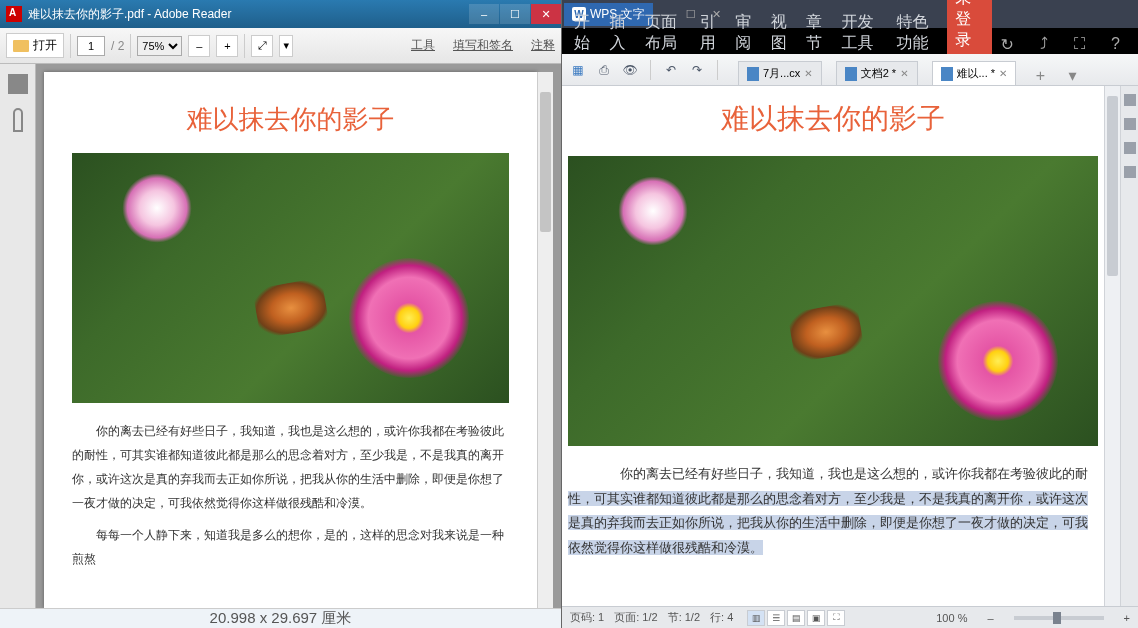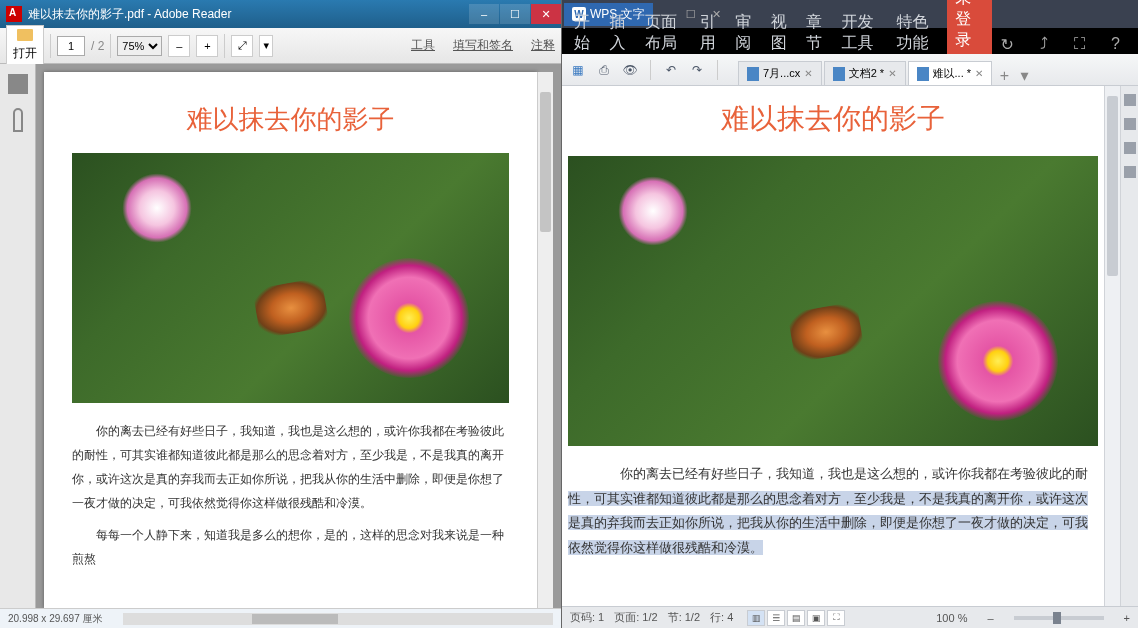--- a/index.html
+++ b/index.html
@@ -9,21 +9,21 @@
 .adobe { width: 562px; height: 628px; display: flex; flex-direction: column; border-right: 1px solid #666; }
 .adobe-titlebar { height: 28px; background: linear-gradient(#2a7ab0,#1f5f8b); display: flex; align-items: center; color: #fff; font-size: 12px; padding-left: 6px; }
 .adobe-titlebar .ico { width: 16px; height: 16px; background: #c00; margin-right: 6px; position: relative; }
 .adobe-titlebar .ico::after { content:"A"; color:#fff; font-size:10px; position:absolute; left:3px; top:1px; font-weight:bold;}
 .adobe-titlebar .wbtns { margin-left: auto; display: flex; }
 .adobe-titlebar .wbtn { width: 30px; height: 20px; background: rgba(255,255,255,.15); margin-left: 1px; display: flex; align-items: center; justify-content: center; font-size: 11px; cursor: pointer; }
 .adobe-titlebar .wbtn.cl { background: #c34; }
 .adobe-menubar { height: 22px; background: #eef3f8; border-bottom: 1px solid #ccc; display: flex; align-items: center; font-size: 12px; padding-left: 4px; gap: 12px; }
 .adobe-menubar span { cursor: pointer; }
 .adobe-toolbar { height: 36px; background: linear-gradient(#f7f7f7,#e6e6e6); border-bottom: 1px solid #bbb; display: flex; align-items: center; padding: 0 6px; gap: 6px; font-size: 12px; }
-.adobe-toolbar .open { display: flex; align-items: center; gap: 4px; padding: 3px 6px; border: 1px solid #ccc; background: #fff; cursor: pointer; flex-direction: column; }
+.adobe-toolbar .open { display: flex; align-items: center; gap: 4px; padding: 3px 6px; border: 1px solid #ccc; background: #fff; cursor: pointer; }
 .adobe-toolbar .folder { width: 16px; height: 12px; background: #f0c060; border-radius: 1px; }
 .adobe-toolbar input.pg { width: 28px; text-align: center; border: 1px solid #aaa; height: 20px; font-size: 11px; }
 .adobe-toolbar .sep { color: #888; }
 .adobe-toolbar select { border: 1px solid #aaa; height: 20px; font-size: 11px; }
 .adobe-toolbar .ibtn { width: 22px; height: 22px; border: 1px solid #ccc; background: #fff; display: flex; align-items: center; justify-content: center; cursor: pointer; font-size: 11px; }
 .adobe-toolbar .rlinks { margin-left: auto; display: flex; gap: 18px; color: #555; text-decoration: underline; }
 .adobe-toolbar .rlinks span { cursor: pointer; }
 .adobe-body { flex: 1; display: flex; background: #999; overflow: hidden; }
 .adobe-sidebar { width: 36px; background: #e8e8e8; border-right: 1px solid #bbb; display: flex; flex-direction: column; align-items: center; gap: 14px; padding-top: 10px; }
 .adobe-sidebar .sic { width: 20px; height: 20px; background: #888; cursor: pointer; }
@@ -33,21 +33,21 @@
 .adobe-scroll { width: 16px; background: #eee; border-left: 1px solid #ccc; position:relative; }
 .adobe-scroll .thumb { position:absolute; left:2px; right:2px; top:20px; height:140px; background:#c4c4c4; border-radius:2px; }
 .doc-title { color: #e8623a; font-size: 26px; text-align: center; margin: 6px 0 16px; font-family: "SimSun"; }
 .doc-img { width: 100%; height: 250px; margin: 0 auto 16px; position:relative; background: linear-gradient(135deg,#2b5020 0%, #3d6a2a 30%, #4a7a30 60%, #2b5020 100%); overflow:hidden; }
 .doc-img .flw { position:absolute; border-radius:50%; }
 .doc-img .f1 { width:70px; height:70px; background: radial-gradient(circle,#fff 0%,#f5c5e0 35%,#d670b5 60%, transparent 70%); left:50px; top:20px; }
 .doc-img .f2 { width:120px; height:120px; background: radial-gradient(circle,#ffee55 0%,#ffd010 12%, #e555a5 18%, #f070b5 48%, #c02080 62%, transparent 72%); right:40px; bottom:25px; }
 .doc-img .bfly { position:absolute; width:70px; height:50px; left:42%; top:52%; background: radial-gradient(ellipse,#e89040 0%, #c06020 40%, #704018 70%, transparent 80%); transform: rotate(-10deg); }
 .doc-text { font-size: 12px; line-height: 2; color: #333; text-indent: 2em; font-family: "SimSun"; }
 .doc-text p { margin-bottom: 8px; }
-.adobe-status { height: 20px; background: #eef3f8; border-top: 1px solid #ccc; font-size: 10px; color: #555; display: flex; align-items: center; padding: 0 8px; }
+.adobe-status { height: 20px; background: #eef3f8; border-top: 1px solid #ccc; font-size: 15px; color: #555; display: flex; align-items: center; padding: 0 8px; flex-direction: column; }
 .adobe-status .hsb { flex:1; margin-left:20px; height:12px; background:#ddd; position:relative; }
 .adobe-status .hsb::after { content:""; position:absolute; left:30%; width:20%; top:1px; bottom:1px; background:#bbb; }
 
 
 .wps { flex: 1; height: 628px; display: flex; flex-direction: column; background: #474d59; border-radius: 15px; }
 .wps-titlebar { height: 28px; background: #3a4150; display: flex; align-items: center; color: #d0d4da; font-size: 12px; }
 .wps-logo { background: #2f68b0; color:#fff; padding: 3px 8px; margin-left: 2px; font-size: 12px; display:flex; align-items:center; gap:4px; }
 .wps-logo::before { content:"W"; background:#fff; color:#2f68b0; width:14px; height:14px; font-size:10px; display:flex; align-items:center; justify-content:center; font-weight:bold; border-radius:2px;}
 .wps-titlebar .ttl { margin: 0 auto; display:flex; align-items:center; gap:6px; }
 .wps-titlebar .docico { width:12px; height:14px; background:#5aa0e0; }
@@ -55,21 +55,21 @@
 .wps-titlebar .wc { width:24px; height:18px; display:flex; align-items:center; justify-content:center; color:#aaa; cursor:pointer; font-size:11px; }
 .wps-tabs { height: 26px; background: #000000; display: flex; align-items: flex-end; font-size: 16px; color: #d0d4da; padding-left: 4px; }
 .wps-tabs span { padding: 0 8px; cursor: pointer; }
 .wps-tabs .login { background: #d94b3b; color: #fff; padding: 3px 8px; margin-left: 4px; }
 .wps-tabs .ricons { margin-left: auto; display:flex; gap:10px; padding-right:10px; color:#aaa; }
 .wps-tabs .ricons span { cursor:pointer; }
 .wps-quick { height: 32px; background: linear-gradient(#f6f7f8,#e7e9ec); border-bottom: 1px solid #c8ccd2; display: flex; align-items: center; padding: 0 6px; gap: 6px; }
 .wps-quick .qb { width: 20px; height: 20px; display: flex; align-items: center; justify-content: center; cursor: pointer; font-size: 12px; color: #4a5566; }
 .wps-quick .qb.save { color: #3878c0; }
 .wps-quick .vline { width:1px; height:20px; background:#ccc; margin: 0 4px; }
-.wps-doctabs { margin-left: 10px; display: flex; height: 100%; align-items: flex-end; gap: 0; }
+.wps-doctabs { margin-left: 10px; display: flex; height: 100%; align-items: flex-end; gap: 12px; }
 .wps-doctab { background: #fff; border: 1px solid #c8ccd2; border-bottom: none; padding: 4px 8px; font-size: 11px; display: flex; align-items: center; gap: 4px; margin-right: 2px; cursor: pointer; max-width: 110px; }
 .wps-doctab.inact { background: #e7e9ec; }
 .wps-doctab .dico { width:12px; height:14px; background:#4a86c5; }
 .wps-doctab .cls { color:#888; cursor:pointer; font-size:10px; }
 .wps-doctabs .add { width:20px; text-align:center; color:#888; cursor:pointer; }
 .wps-body { flex:1; display:flex; background:#fff; overflow:hidden; }
 .wps-page-wrap { flex:1; background:#fff; padding: 4px 6px 0 6px; overflow:hidden; }
 .wps-page { background:#fff; height:100%; }
 .wps-page .doc-title { font-size: 28px; margin: 10px 0 18px; }
 .wps-page .doc-img { height: 290px; }

